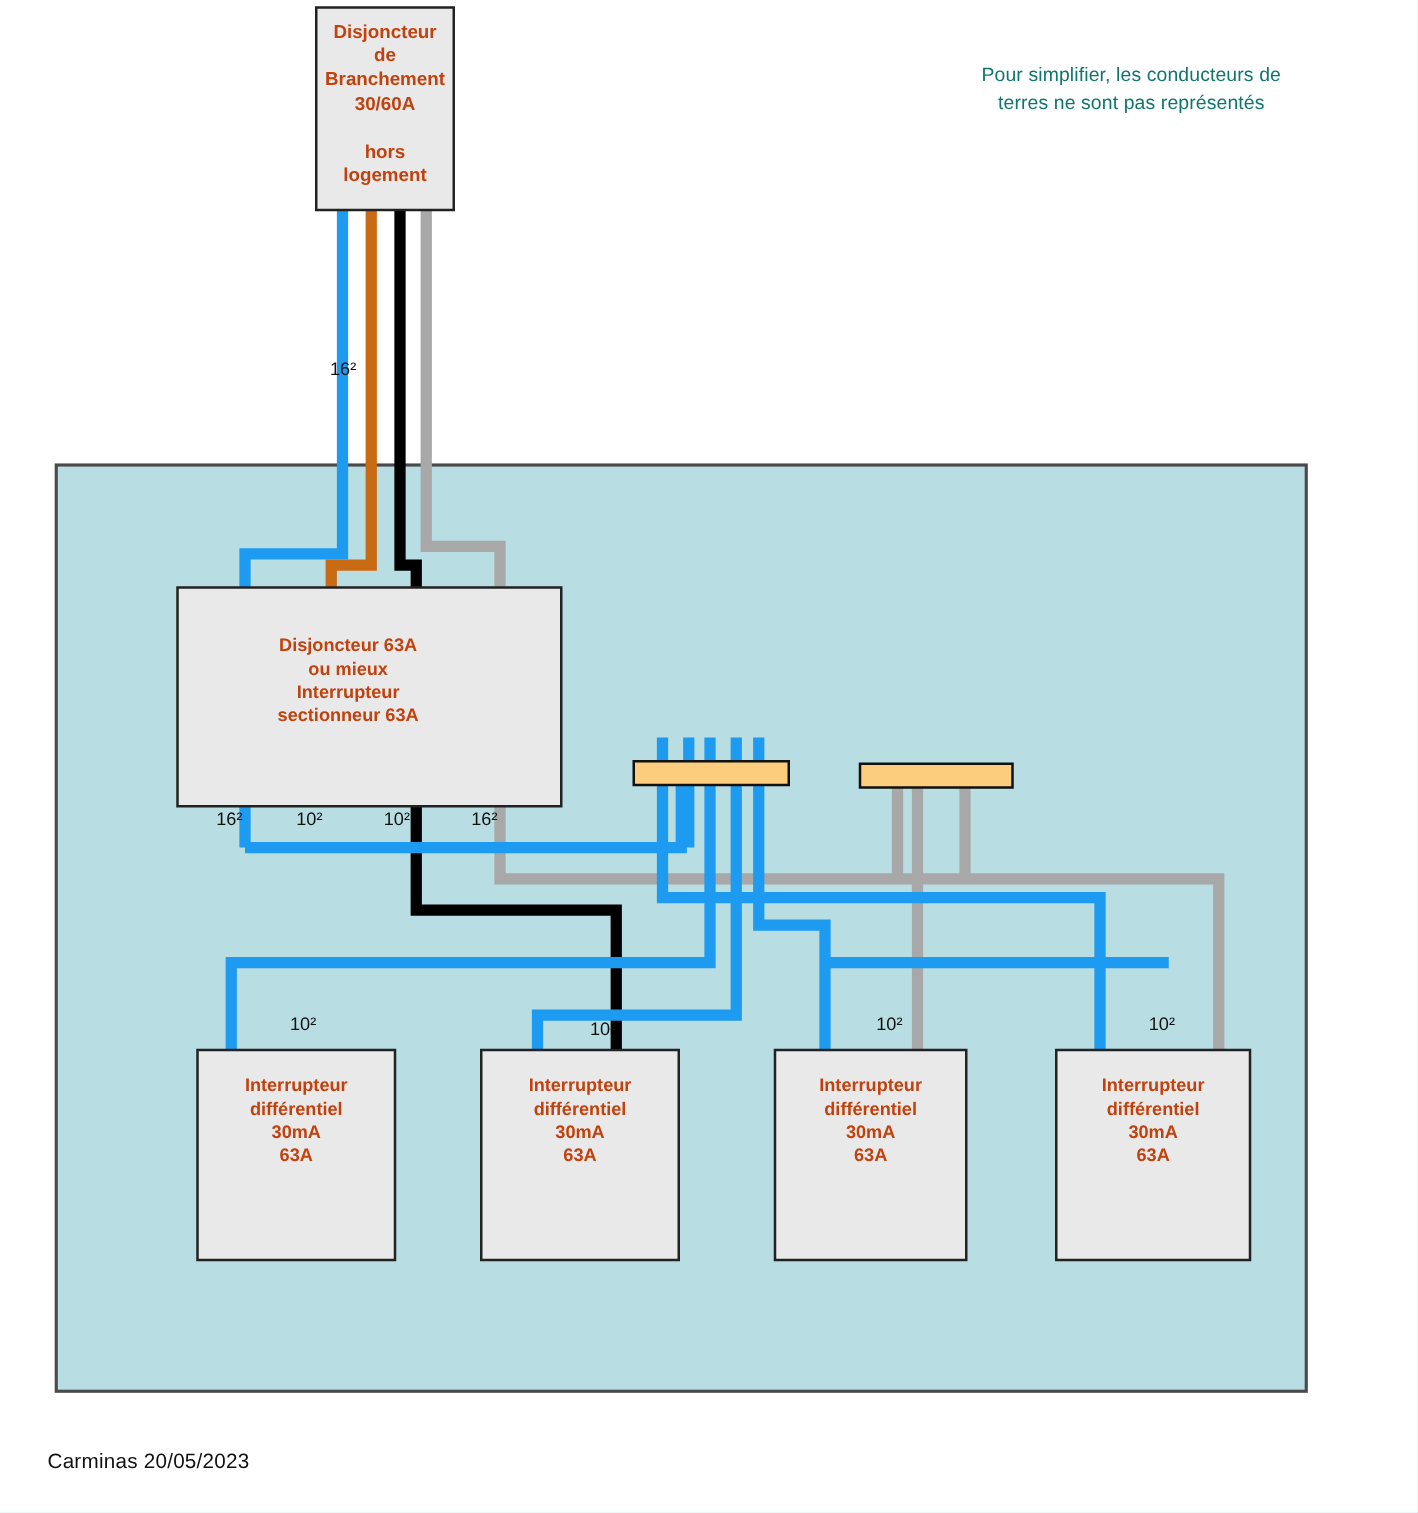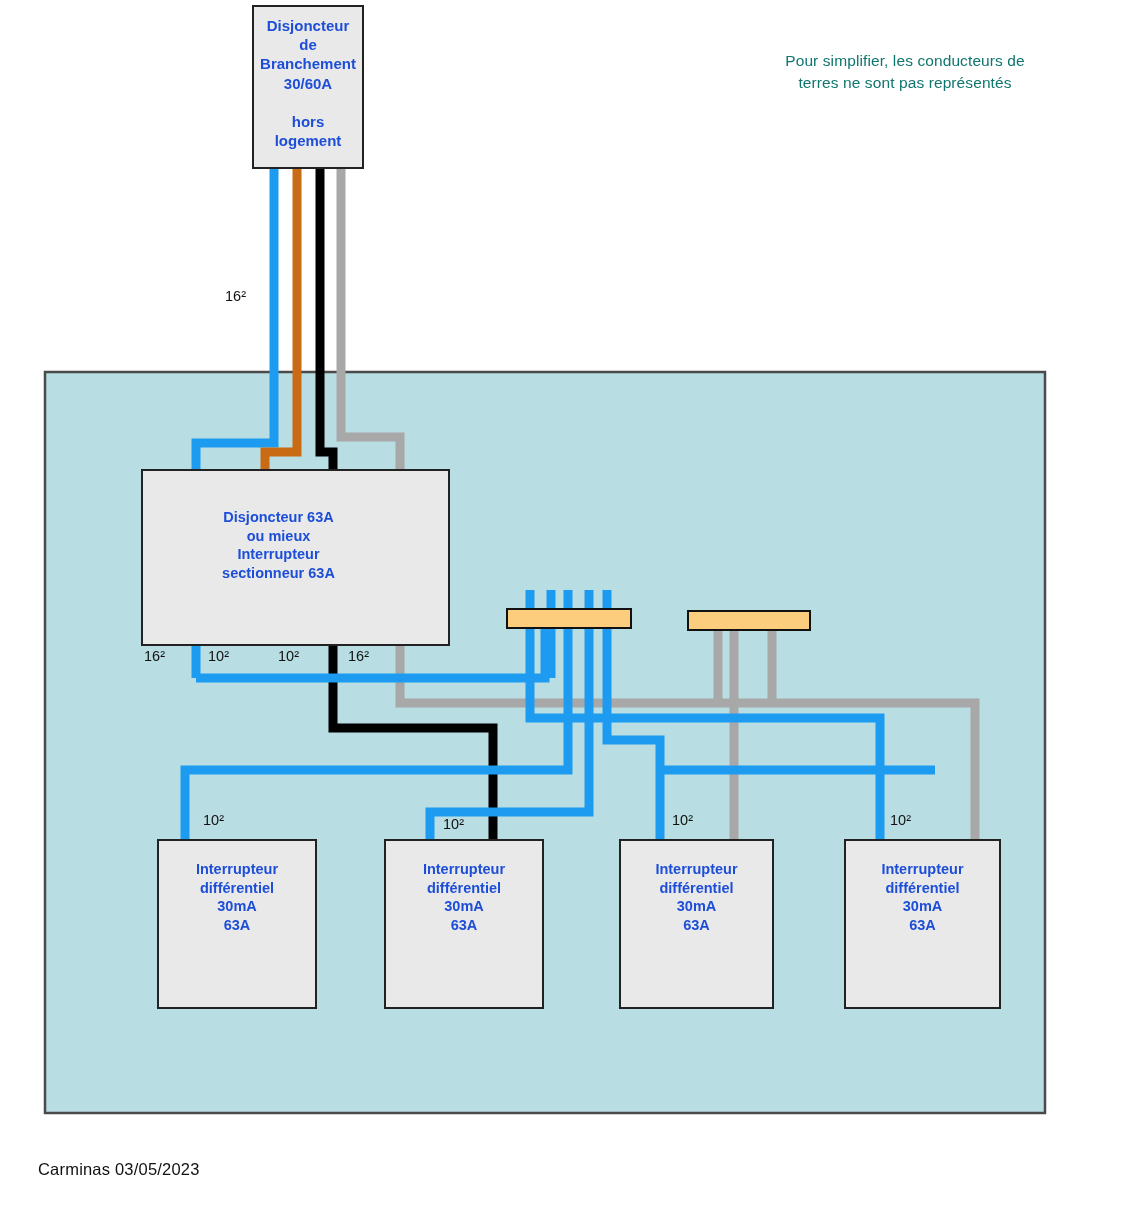--- a/index.html
+++ b/index.html
@@ -23,34 +23,34 @@
   }
   .credit{
     position:absolute;
     font-size:16.5px;
     color:#111;
     letter-spacing:.2px;
   }
   .boxtext{
     position:absolute;
     font-weight:bold;
-    color:#1d4ed8;
+    color:#c2410c;
     text-align:center;
     line-height:1.28;
     white-space:pre-line;
     pointer-events:none;
   }
   .box-main{font-size:15px;}
   .box-sect{font-size:14.5px;}
   .box-diff{font-size:14.5px;}
   .gauge{
     position:absolute;
     font-size:14.5px;
     color:#111;
-    text-align:left;
+    text-align:right;
     white-space:nowrap;
   }
 </style>
 </head>
 <body>
 
 <div id="stage">
 
   <svg id="diagram" viewBox="0 0 1134 1210">
 
@@ -146,15 +146,15 @@
   <div class="gauge" style="left:144px; top:648px; width:50px;">16²</div>
   <div class="gauge" style="left:208px; top:648px; width:50px;">10²</div>
   <div class="gauge" style="left:278px; top:648px; width:50px;">10²</div>
   <div class="gauge" style="left:348px; top:648px; width:50px;">16²</div>
 
   <div class="gauge" style="left:203px; top:812px; width:50px;">10²</div>
   <div class="gauge" style="left:443px; top:816px; width:50px;">10²</div>
   <div class="gauge" style="left:672px; top:812px; width:50px;">10²</div>
   <div class="gauge" style="left:890px; top:812px; width:50px;">10²</div>
 
-  <div class="credit" style="left:38px; top:1160px;">Carminas 03/05/2023</div>
+  <div class="credit" style="left:38px; top:1160px;">Carminas 20/05/2023</div>
 
 </div>
 
 </body></html>

